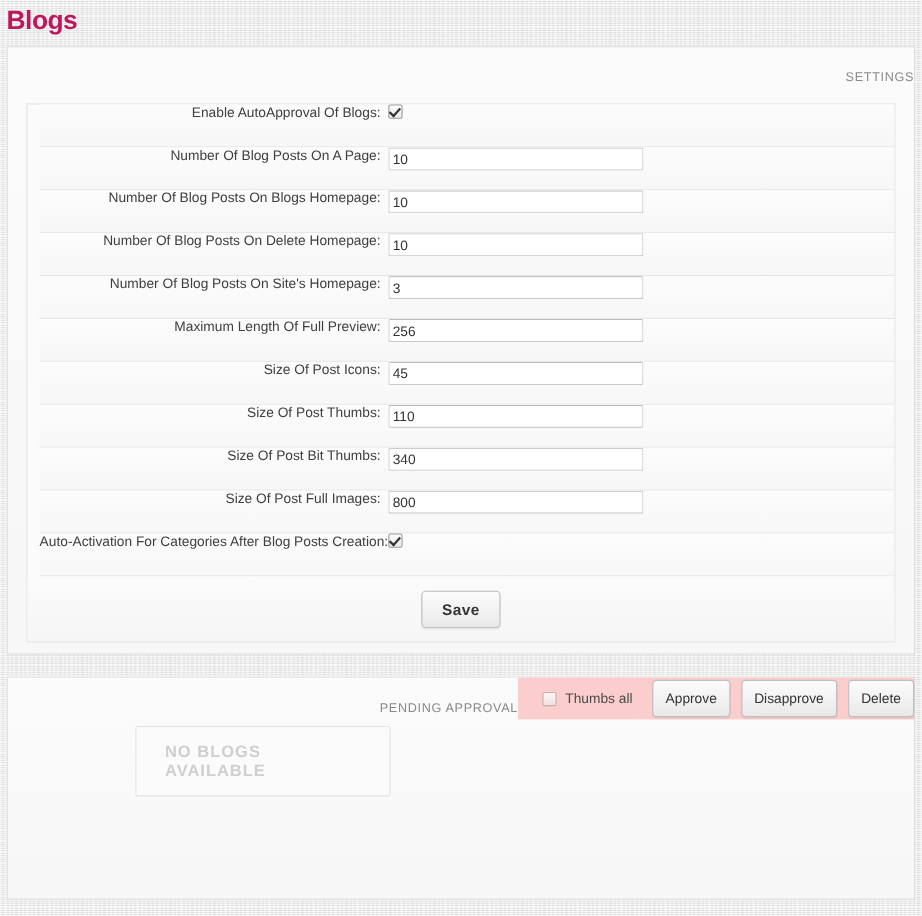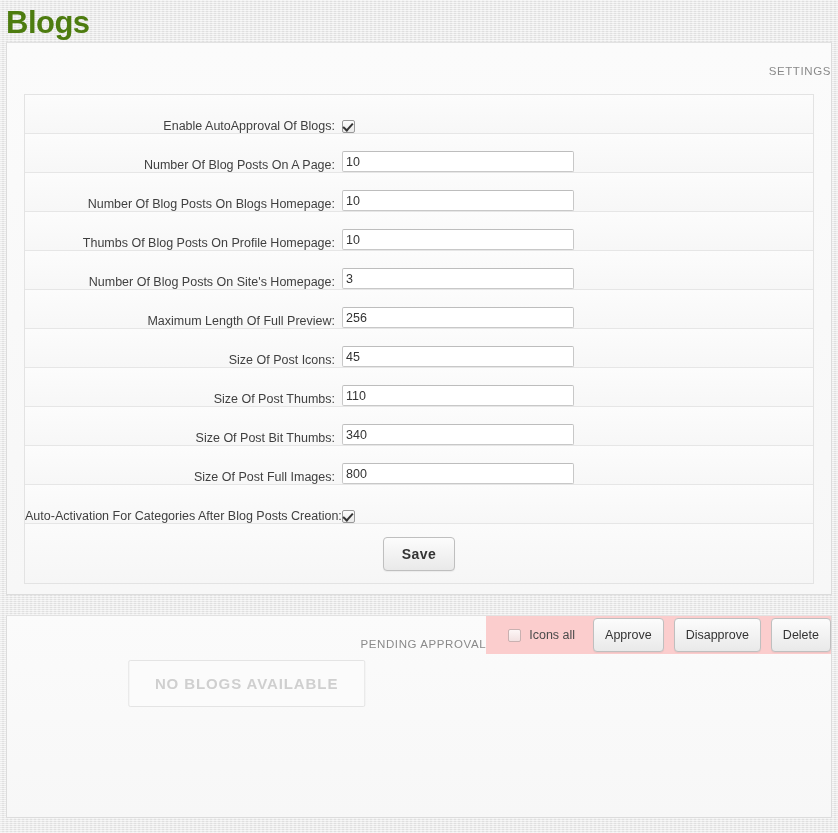--- a/index.html
+++ b/index.html
@@ -13,23 +13,23 @@
     font-family: "Liberation Sans", sans-serif;
     background-color: #e6e6e6;
     background-image:
       repeating-linear-gradient(0deg, rgba(255,255,255,0.55) 0px, rgba(255,255,255,0.55) 1px, rgba(0,0,0,0.015) 1px, rgba(0,0,0,0.015) 2px),
       repeating-linear-gradient(90deg, rgba(255,255,255,0.35) 0px, rgba(255,255,255,0.35) 2px, rgba(0,0,0,0.012) 2px, rgba(0,0,0,0.012) 4px);
     color: #444;
     -webkit-font-smoothing: antialiased;
   }
 
   .page-title {
-    font-size: 31px;
+    font-size: 24px;
     font-weight: bold;
-    color: #4d7c0f;
+    color: #be185d;
     line-height: 1;
     padding: 7px 0 0 6px;
     letter-spacing: -0.5px;
     height: 42px;
     box-sizing: border-box;
   }
 
   .panel {
     background: #f9f9f9;
     border: 1px solid #dcdcdc;
@@ -55,25 +55,26 @@
 
   .settings-table {
     margin: 17px 17px 0 17px;
     border: 1px solid #e3e3e3;
     border-bottom: none;
     background: #fbfbfb;
   }
 
   .srow {
     display: flex;
-    align-items: flex-end;
+    align-items: flex-start;
     border-bottom: 1px solid #e6e6e6;
     height: 39px;
     box-sizing: border-box;
     background-image: linear-gradient(to bottom, #fcfcfc 0%, #f7f7f7 100%);
+    margin-left: 11px;
   }
 
   .srow-label {
     width: 317px;
     flex: 0 0 317px;
     text-align: right;
     font-size: 12.5px;
     color: #3f3f3f;
     padding-right: 7px;
     box-sizing: border-box;
@@ -232,21 +233,21 @@
           <input type="text" class="text-input" value="10" style="">
         </div>
       </div>
       <div class="srow">
         <div class="srow-label">Number Of Blog Posts On Blogs Homepage:</div>
         <div class="srow-field">
           <input type="text" class="text-input" value="10" style="">
         </div>
       </div>
       <div class="srow">
-        <div class="srow-label">Thumbs Of Blog Posts On Profile Homepage:</div>
+        <div class="srow-label">Number Of Blog Posts On Delete Homepage:</div>
         <div class="srow-field">
           <input type="text" class="text-input" value="10" style="">
         </div>
       </div>
       <div class="srow">
         <div class="srow-label">Number Of Blog Posts On Site's Homepage:</div>
         <div class="srow-field">
           <input type="text" class="text-input" value="3" style="">
         </div>
       </div>
@@ -293,19 +294,19 @@
 </div>
 
 <div class="panel panel-pending">
   <div class="pending-body">
     <div class="panel-heading">PENDING APPROVAL</div>
     <div class="empty-box">NO BLOGS AVAILABLE</div>
   </div>
   <div class="pending-footer">
     <div class="select-all-wrap">
       <span class="cbox cbox-light" id="select-all-cb"></span>
-      <span class="select-all-label">Icons all</span>
+      <span class="select-all-label">Thumbs all</span>
     </div>
     <button class="btn btn-action">Approve</button>
     <button class="btn btn-action">Disapprove</button>
     <button class="btn btn-action">Delete</button>
   </div>
 </div>
 
 </body></html>

